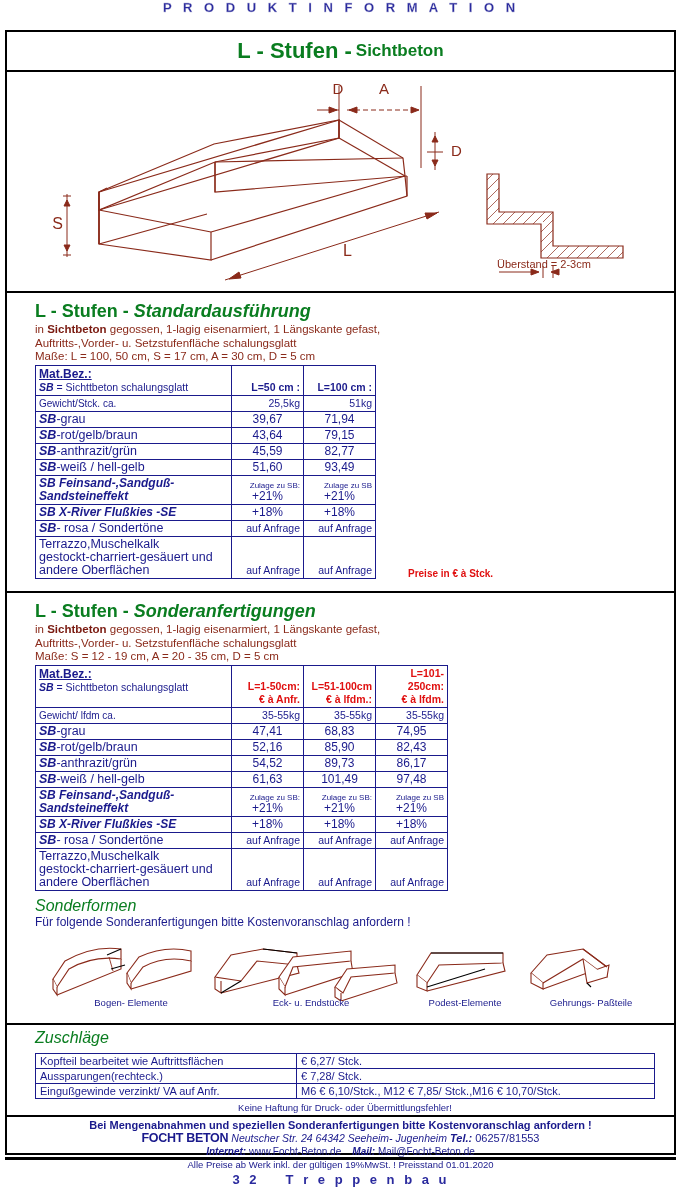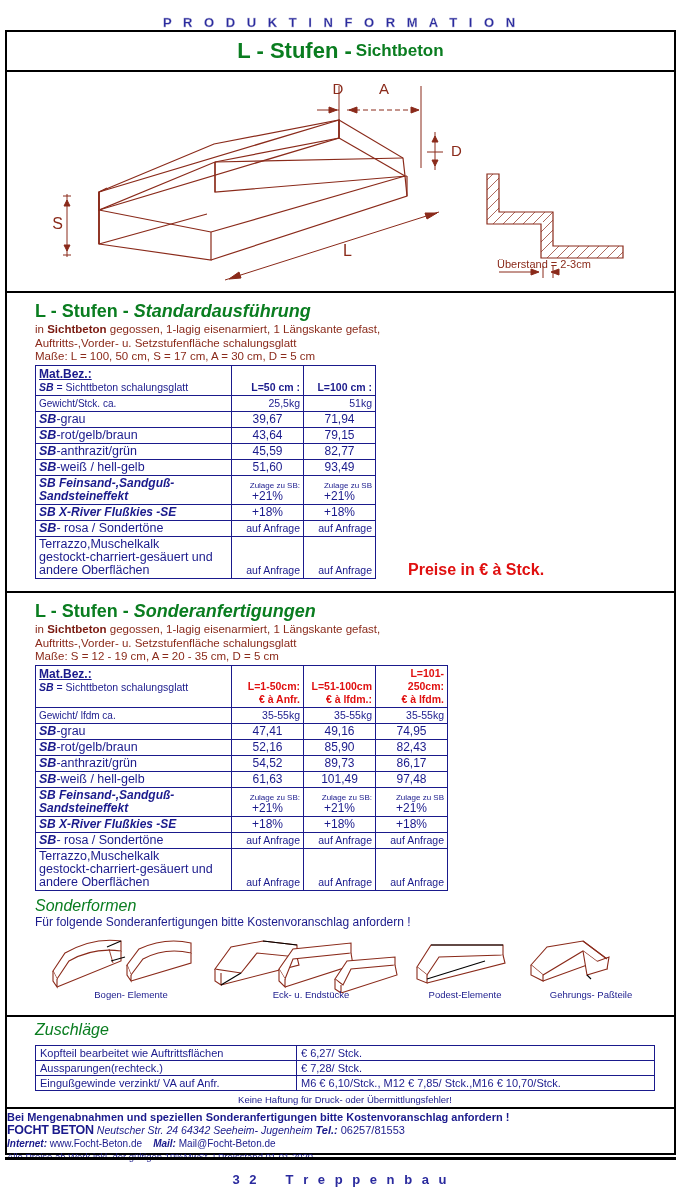--- a/index.html
+++ b/index.html
@@ -7,21 +7,21 @@
     width:682px;height:1200px;
     background:#ffffff;
     font-family:"Liberation Sans", sans-serif;
     color:#1a1a8c;
     position:relative;
     overflow:hidden;
   }
   
   .banner{
     height:30px;
-    display:flex;align-items:flex-end;justify-content:center;
+    display:flex;align-items:flex-start;justify-content:center;
     letter-spacing:4px;
     font-size:13px;font-weight:bold;
     color:#2a2a9e;
     -webkit-text-stroke:0.3px #b8b8d8;
   }
   .frame{
     position:absolute;left:5px;top:30px;width:671px;height:1125px;
     border:2px solid #000;
     box-sizing:border-box;
   }
@@ -57,35 +57,35 @@
   .num{text-align:center;font-size:12px;}
   .hdr{font-size:10.5px;font-weight:bold;text-align:right;line-height:11px;vertical-align:top;}
   .hdr.red{color:#e01010;}
   .grn{color:#0a7d20;font-size:10px;}
   .grn-n{color:#0a7d20;font-size:10.5px;text-align:right;}
   .zul{font-size:8px;line-height:9px;color:#1a1a8c;text-align:right;}
   .anf{font-size:10.5px;text-align:right;}
   .ital-b{font-weight:bold;font-style:italic;font-size:12px;}
   .matbez{font-weight:bold;text-decoration:underline;font-size:12px;}
   .preise-note{
-    font-size:16px;font-weight:bold;color:#e01010;
+    font-size:10px;font-weight:bold;color:#e01010;
     margin-left:32px;white-space:nowrap;
   }
   .tbl-wrap{display:flex;align-items:flex-end;}
   
   .sf-head{font-size:16px;font-weight:normal;font-style:italic;color:#0a7d20;}
-  .sf-sub{font-size:12px;color:#1a1a8c;margin-bottom:2px;}
+  .sf-sub{font-size:12px;color:#1a1a8c;margin-bottom:10px;}
   .sf-row{position:relative;height:78px;}
   .sf-cap{font-size:9.5px;color:#1a1a8c;position:absolute;text-align:center;}
   
   table.zt{border-collapse:collapse;font-size:11px;width:620px;}
   table.zt td{border:1px solid #1a1a8c;padding:1px 4px;color:#1a1a8c;}
   .nohaft{font-size:9.5px;text-align:center;margin-top:3px;color:#1a1a8c;}
   
-  .foot{text-align:left;line-height:13px;margin-top:2px;}
+  .foot{text-align:center;line-height:13px;margin-top:2px;}
   .foot .l1{font-size:11px;font-weight:bold;color:#1a1a8c;}
   .foot .l2{font-size:11px;color:#1a1a8c;}
   .foot .brand{font-weight:bold;font-size:12.5px;letter-spacing:-0.3px;}
   .foot .it{font-style:italic;}
   .foot .l3{font-size:10px;}
   .foot .l4{font-size:9.5px;}
   .botbar{
     position:absolute;left:5px;top:1157px;width:671px;
     border-top:3px solid #000;
   }
@@ -345,21 +345,21 @@
         </tr>
         <tr>
           <td class="grn">Gewicht/ lfdm ca.</td>
           <td class="grn-n">35-55kg</td>
           <td class="grn-n">35-55kg</td>
           <td class="grn-n">35-55kg</td>
         </tr>
         <tr>
           <td class="lbl"><span class="sb">SB</span><span>-grau</span></td>
           <td class="num">47,41</td>
-          <td class="num">49,16</td>
+          <td class="num">68,83</td>
           <td class="num">74,95</td>
         </tr>
         <tr>
           <td class="lbl"><span class="sb">SB</span><span>-rot/gelb/braun</span></td>
           <td class="num">52,16</td>
           <td class="num">85,90</td>
           <td class="num">82,43</td>
         </tr>
         <tr>
           <td class="lbl"><span class="sb">SB</span><span>-anthrazit/grün</span></td>

